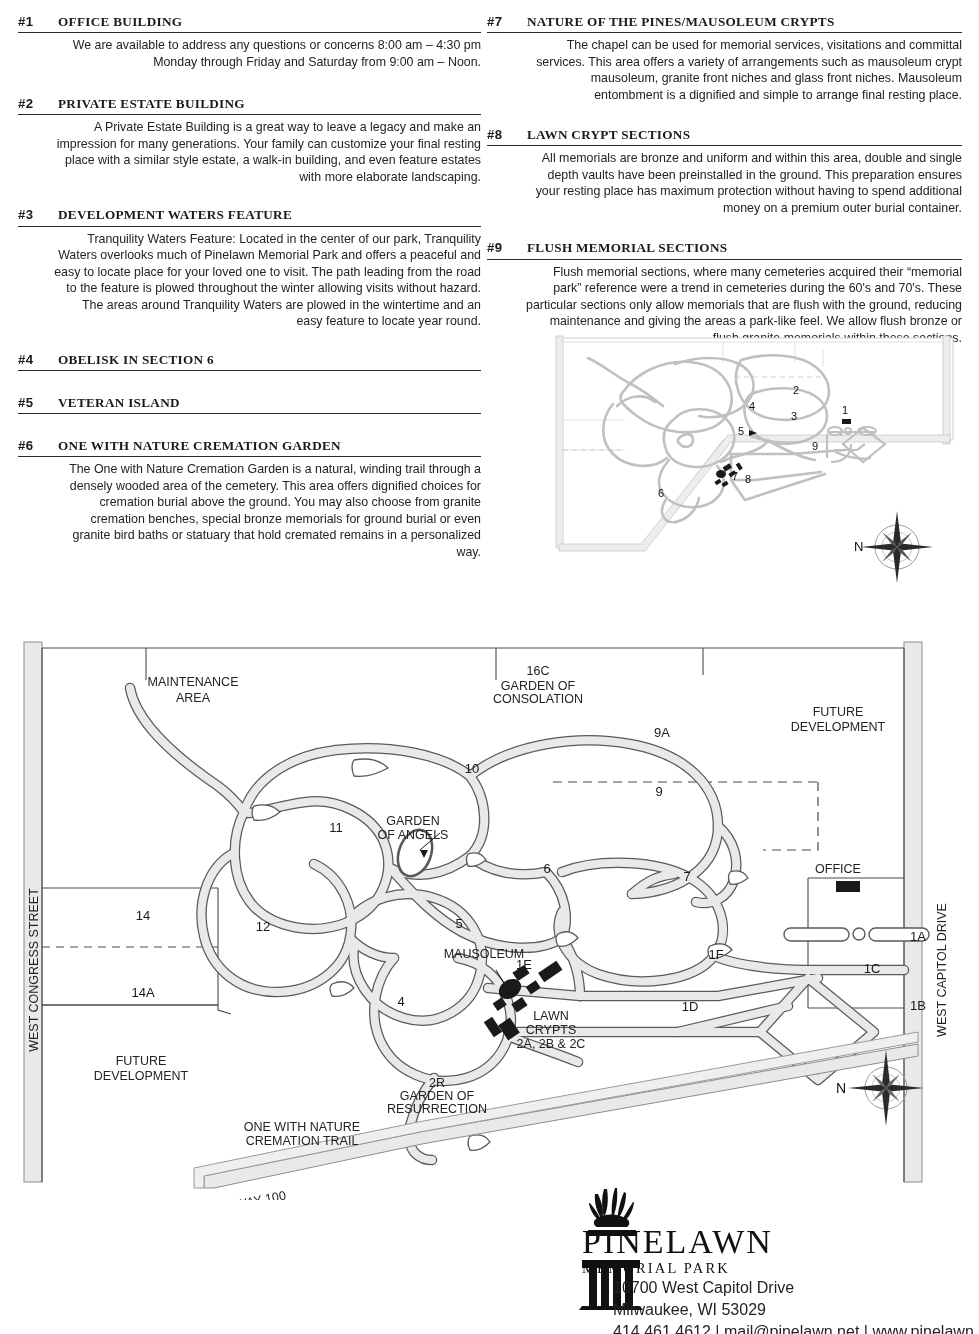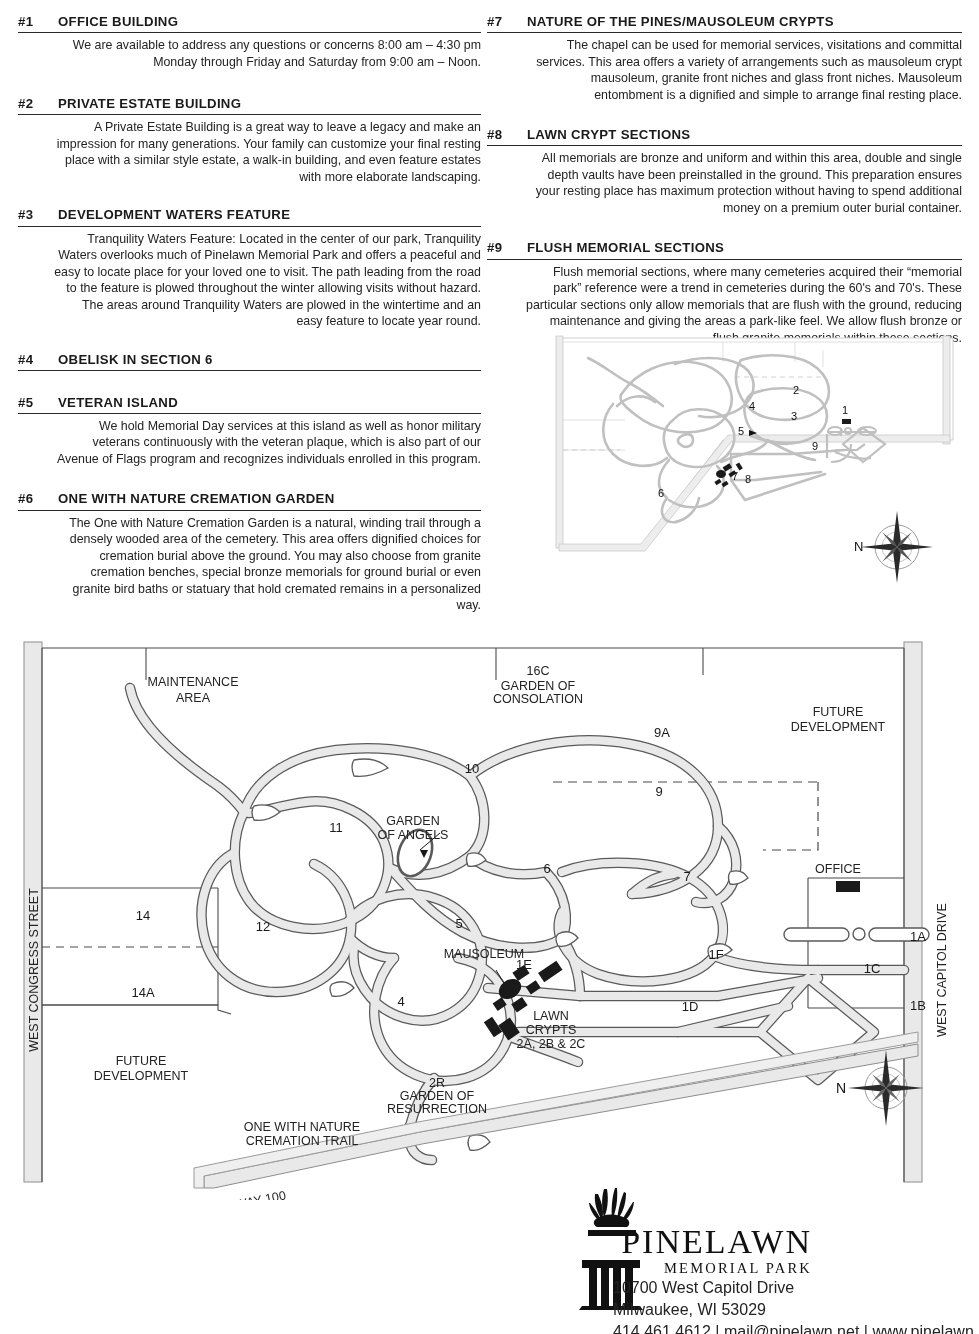--- a/index.html
+++ b/index.html
@@ -19,21 +19,21 @@
   .col.left{left:18px;width:463px;}
   .col.right{left:487px;width:475px;}
 
   .feature{margin-bottom:14px;}
   .feat-head{
     display:flex;align-items:baseline;
     font-weight:bold;font-size:13.2px;letter-spacing:.3px;
     line-height:1.15;
   }
   .feat-num{width:40px;flex:0 0 40px;}
-  .feat-title{flex:1;}
+  .feat-title{flex:1;font-family:Liberation Serif, serif;}
   .feat-rule{
     border-top:1.7px solid #2a2a2a;
     margin-top:3px;margin-bottom:4px;width:100%;
   }
   .feat-body{
     margin-left:35px;
     font-size:12.4px;
     line-height:1.33;
     color:#232323;
     text-align:right;
@@ -43,21 +43,21 @@
   .inset{position:absolute;left:545px;top:332px;width:420px;height:265px;}
   .inset svg{display:block;}
 
   
   .mainmap{position:absolute;left:18px;top:640px;width:940px;height:560px;}
   .mainmap svg{display:block;}
 
   
   .footer{position:absolute;left:560px;top:1185px;width:410px;height:145px;}
   .logo-wrap{position:absolute;left:0px;top:0px;width:135px;height:120px;}
-  .logo-text{position:absolute;left:22px;top:40px;width:230px;text-align:right;}
+  .logo-text{position:absolute;left:22px;top:40px;width:230px;text-align:left;}
   .brand{
     font-family:"Liberation Serif", serif;
     font-size:34px;letter-spacing:2px;color:#111;line-height:1;
   }
   .brand-sub{
     font-family:"Liberation Serif", serif;
     font-size:14.5px;letter-spacing:2.2px;color:#111;margin-top:1px;
   }
   .addr{
     position:absolute;left:53px;top:92px;
@@ -106,21 +106,20 @@
       </div>
       <div class="feat-rule"></div>
     </div>
 
     <div class="feature" style="margin-top:24px;">
       <div class="feat-head">
         <span class="feat-num">#5</span>
         <span class="feat-title">VETERAN ISLAND</span>
       </div>
       <div class="feat-rule"></div>
-      <div class="feat-body">We hold Memorial Day services at this island as well as honor military veterans continuously with the veteran plaque, which is also part of our Avenue of Flags program and recognizes individuals enrolled in this program.</div>
     </div>
 
     <div class="feature" style="margin-top:24px;">
       <div class="feat-head">
         <span class="feat-num">#6</span>
         <span class="feat-title">ONE WITH NATURE CREMATION GARDEN</span>
       </div>
       <div class="feat-rule"></div>
       <div class="feat-body">The One with Nature Cremation Garden is a natural, winding trail through a densely wooded area of the cemetery.  This area offers dignified choices for cremation burial above the ground. You may also choose from granite cremation benches, special bronze memorials for ground burial or even granite bird baths or statuary that hold cremated remains in a personalized way.</div>
     </div>

